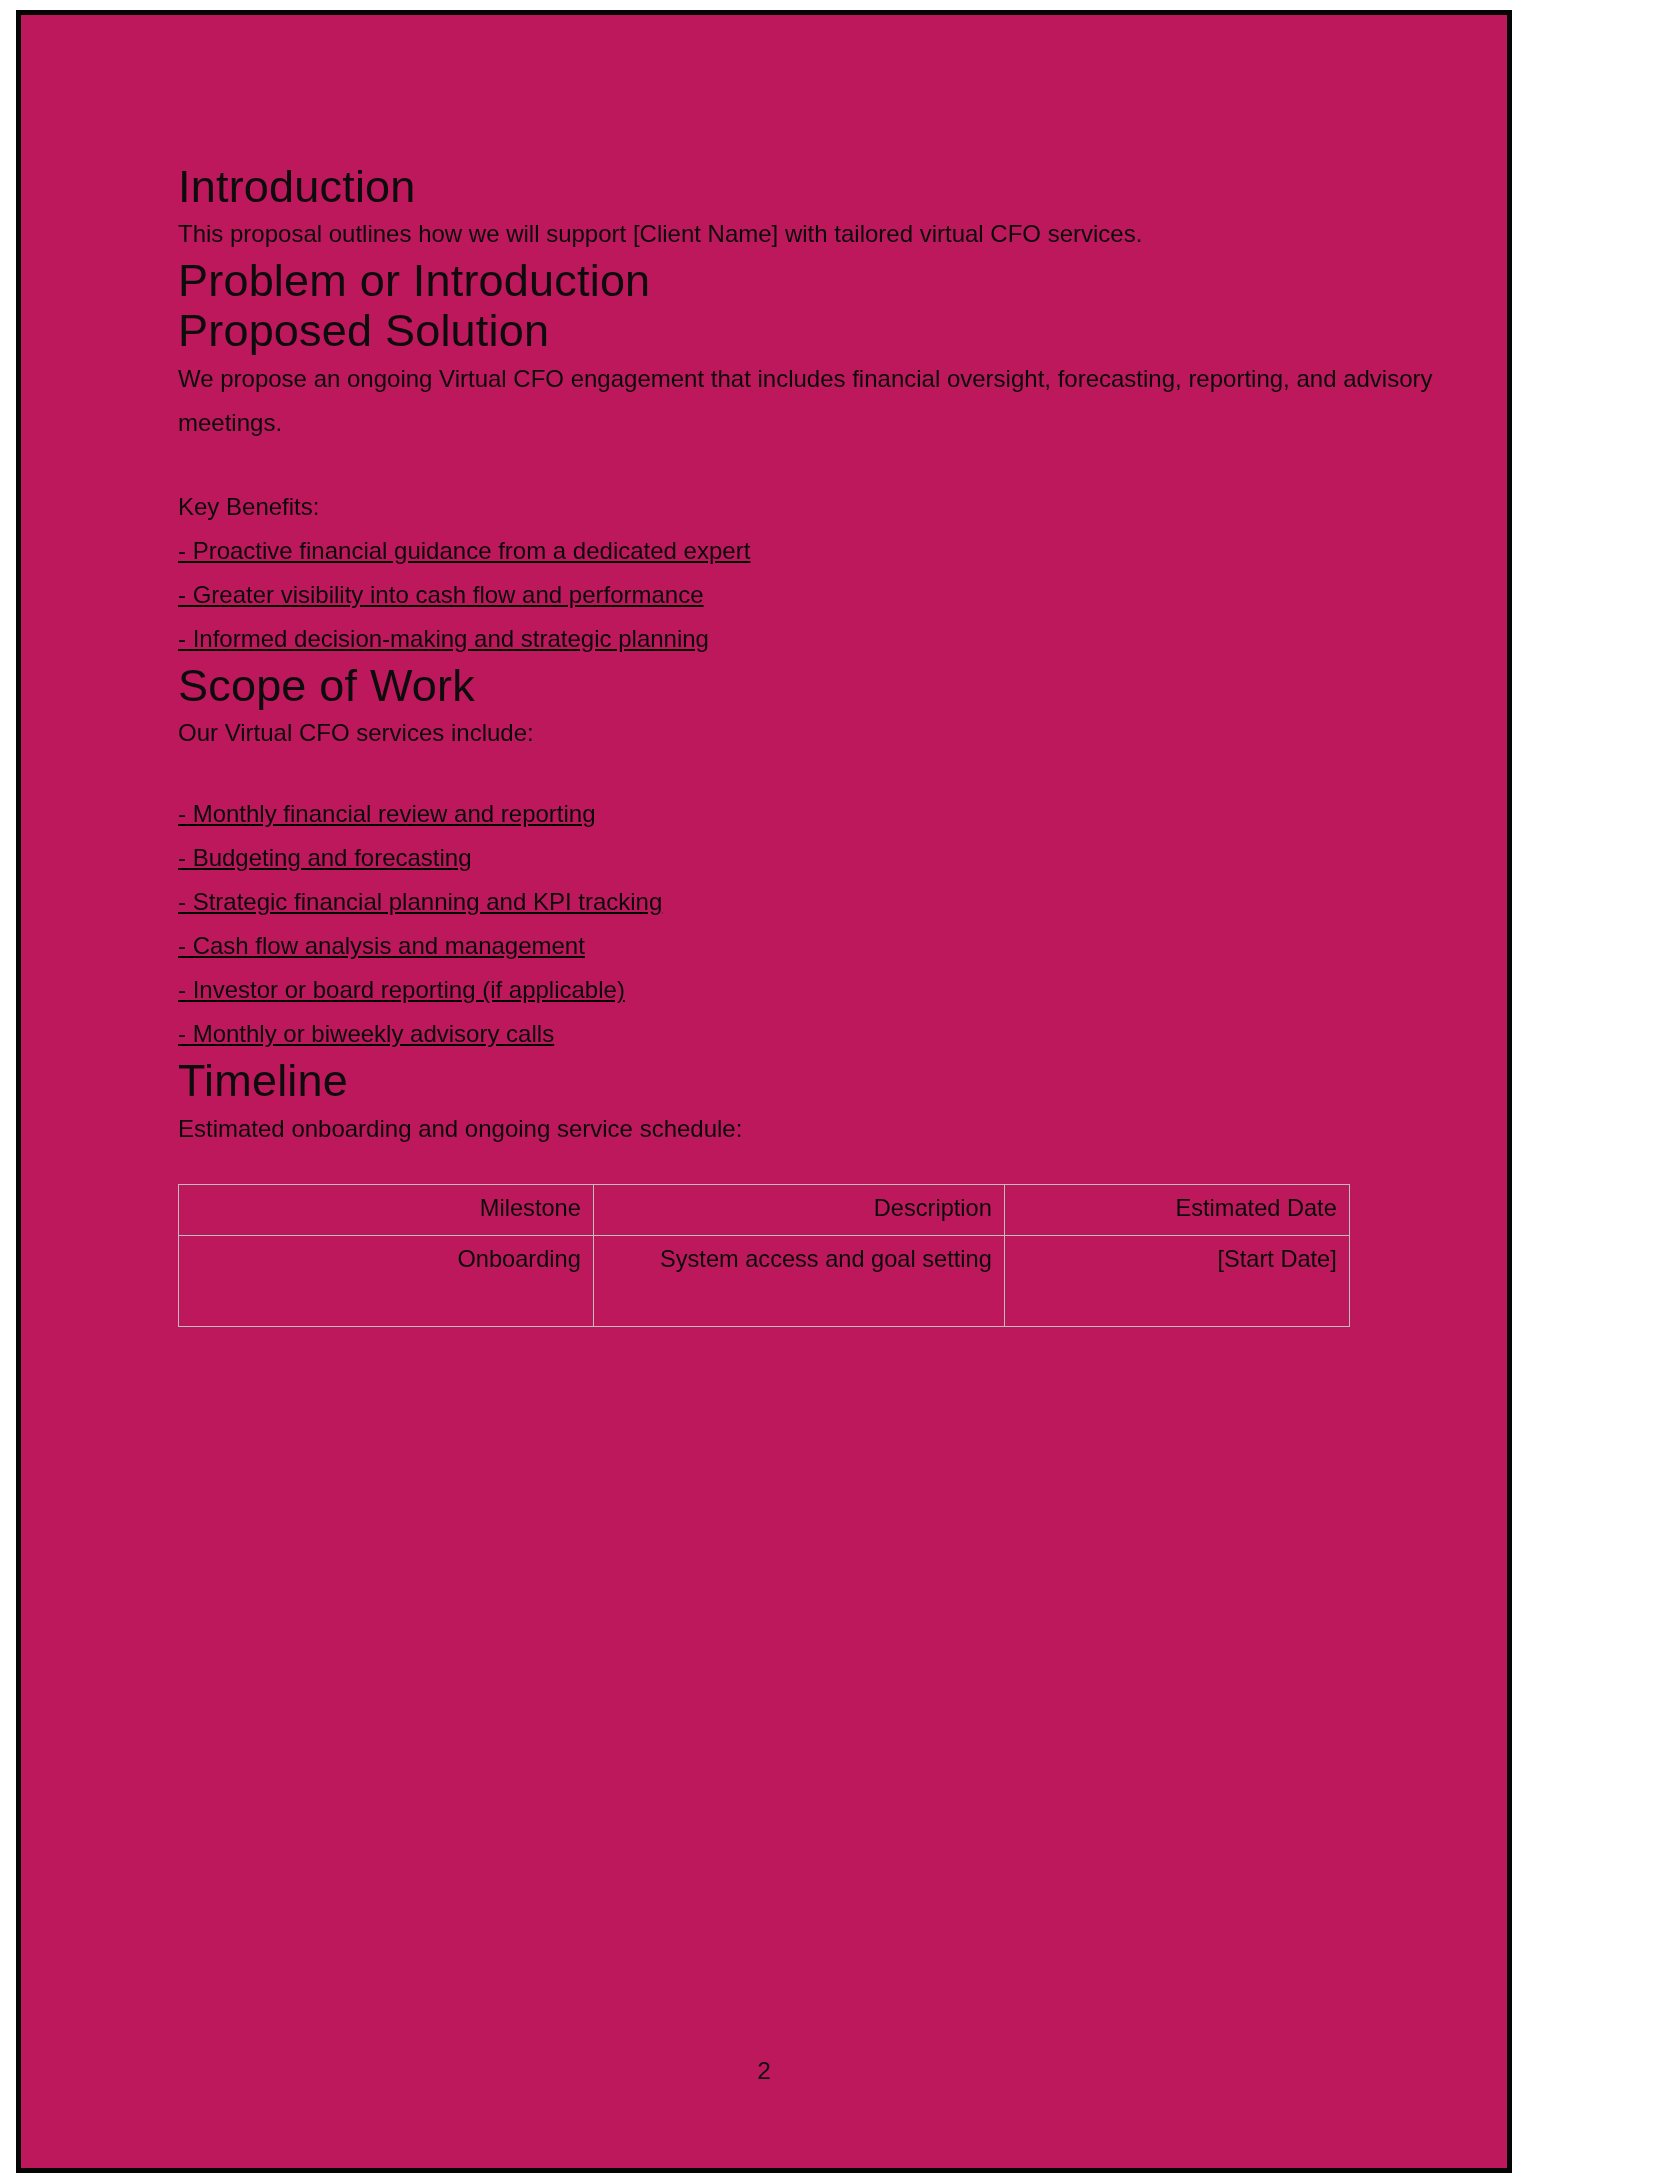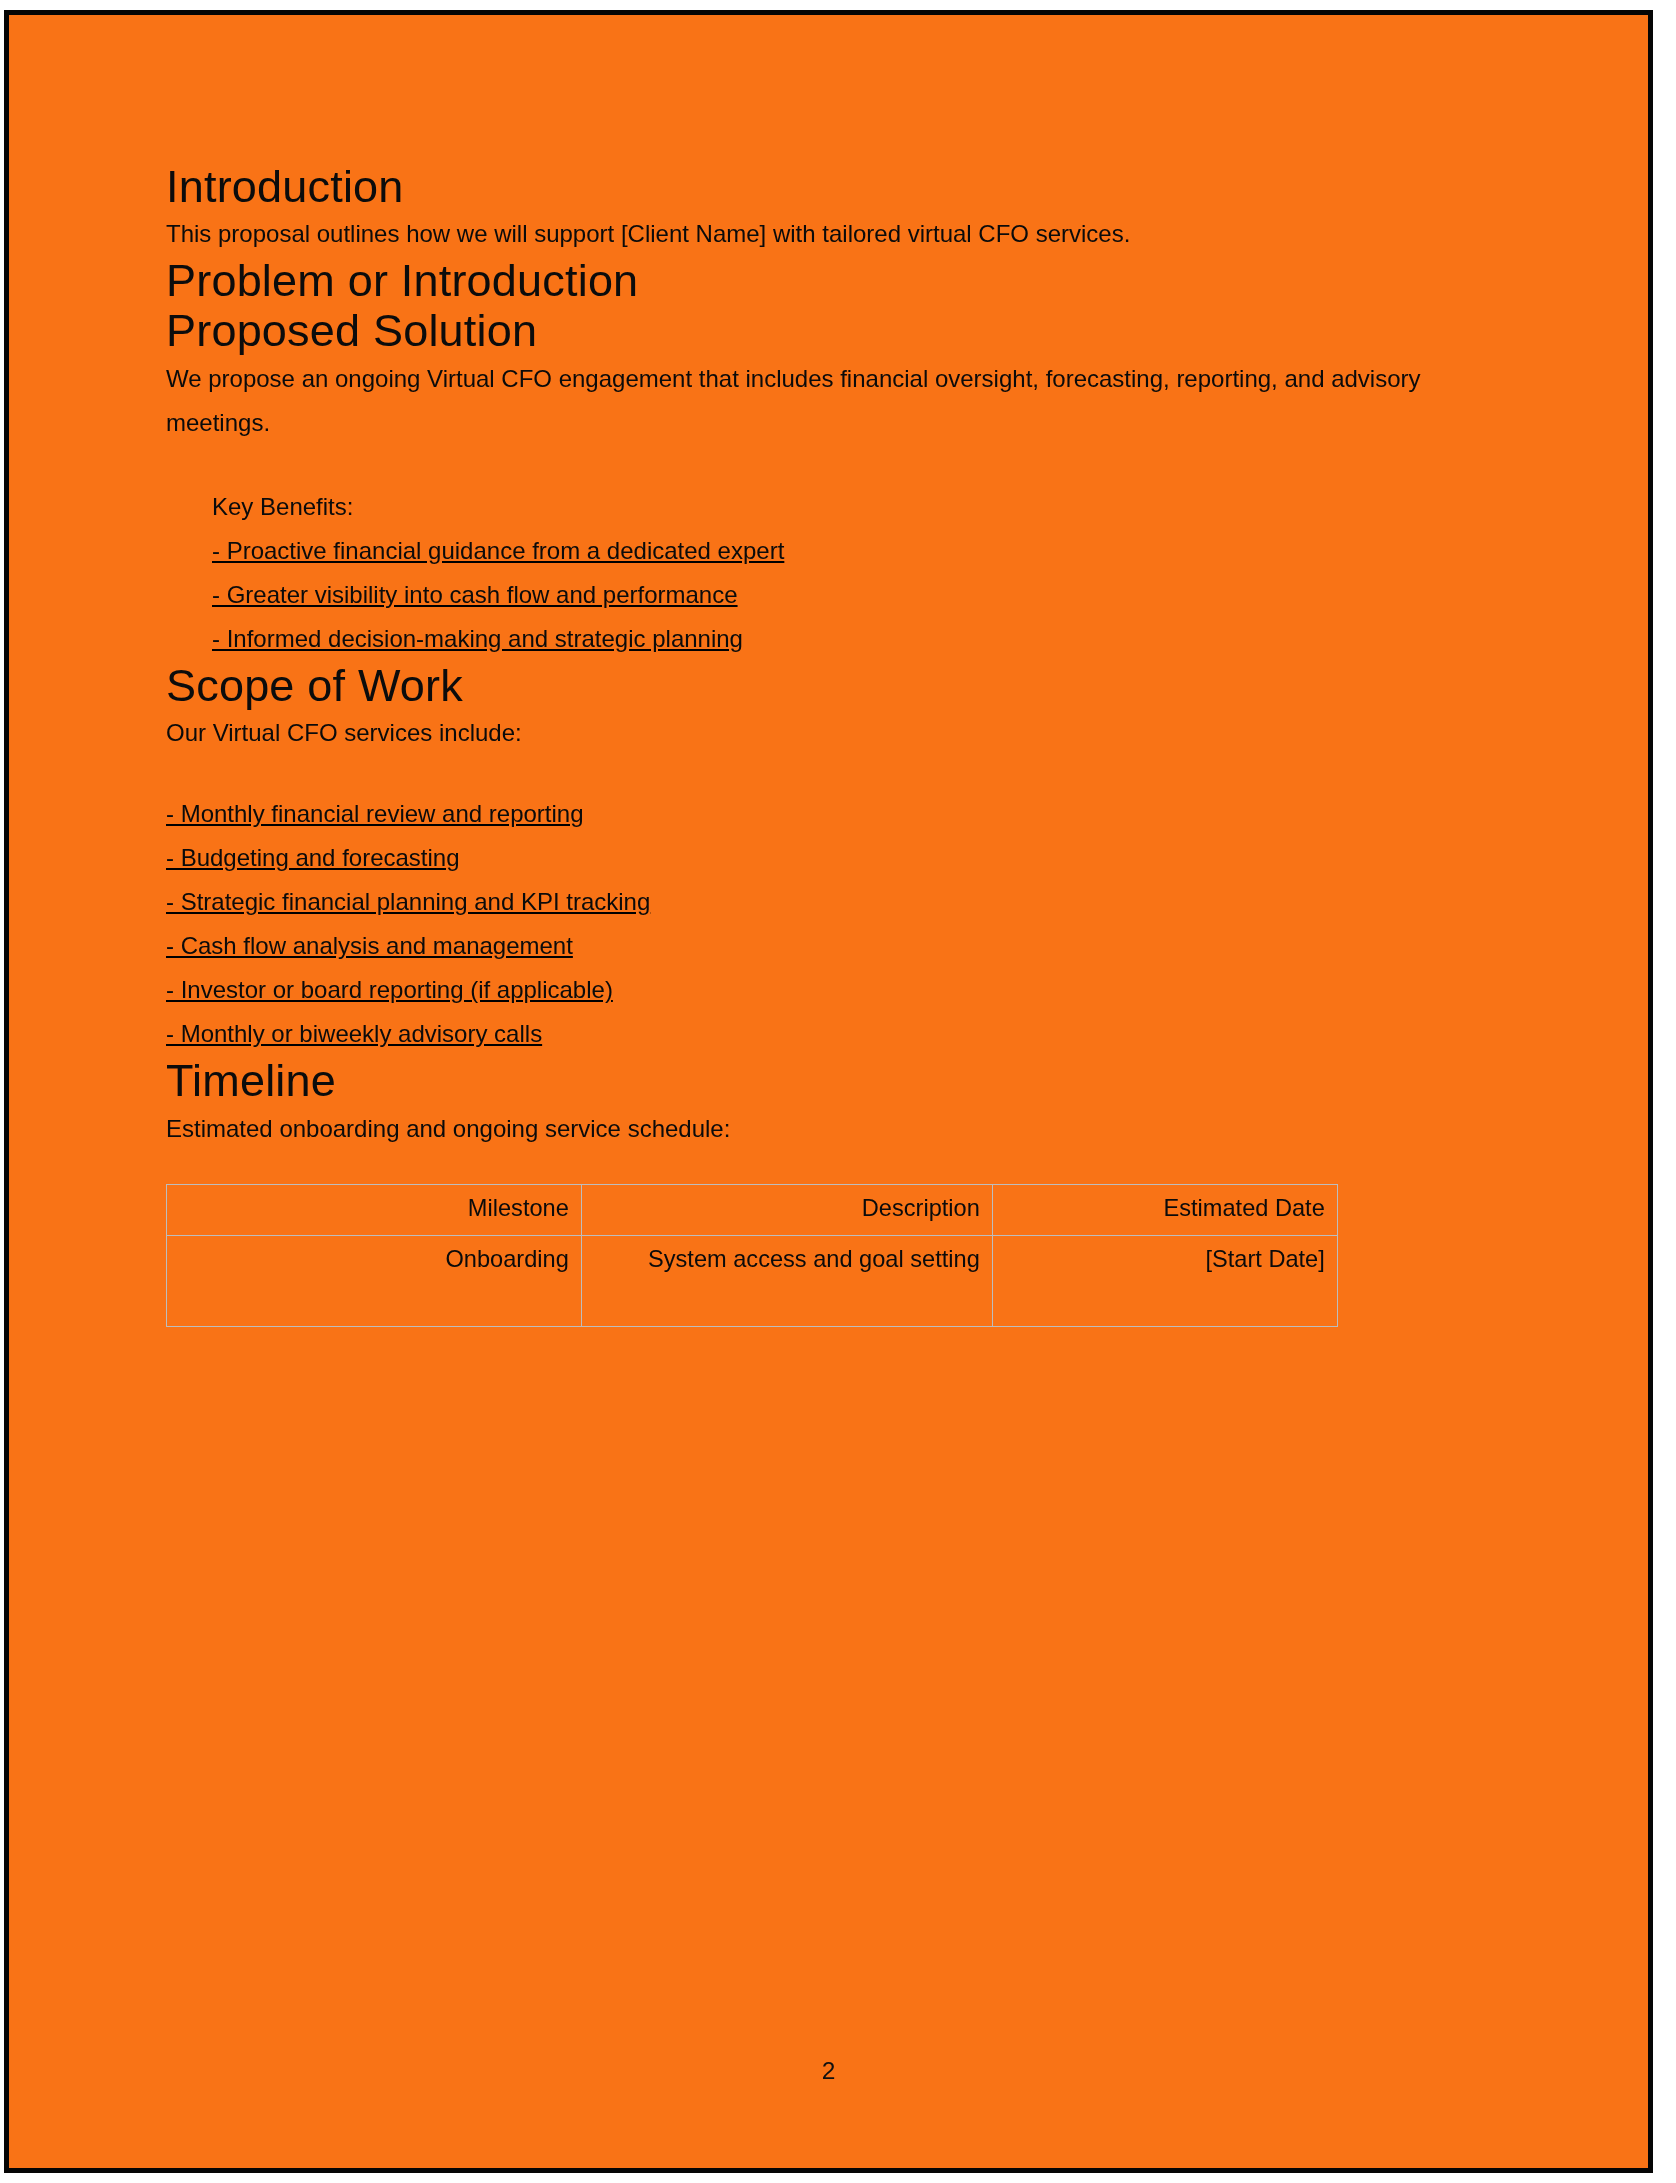--- a/index.html
+++ b/index.html
@@ -14,27 +14,27 @@
   .page-frame {
     position: relative;
     width: 1677px;
     height: 2184px;
     box-sizing: border-box;
     background: #ffffff;
     overflow: hidden;
   }
   .page-border {
     position: absolute;
-    left: 4px;
+    left: 16px;
     top: 9.6px;
-    width: 1649px;
+    width: 1496px;
     height: 2163px;
     box-sizing: border-box;
     border: 5.2px solid #050505;
-    background: #f97316;
+    background: #be185d;
   }
   .page-inner {
     position: absolute;
     left: 0;
     top: 0;
     width: 100%;
     height: 100%;
     box-sizing: border-box;
     padding: 0;
   }
@@ -72,21 +72,21 @@
     margin: 0;
     padding: 0;
     list-style: none;
     text-decoration: underline;
   }
   .list-block li {
     font-size: 24px;
     line-height: 44px;
     color: #0b0b0b;
   }
-  .list-gap-top { margin-top: 40px; margin-left: 46px; }
+  .list-gap-top { margin-top: 40px; }
   .scope-list { margin-top: 37px; }
 
   table.timeline-table {
     border-collapse: collapse;
     margin-top: 33px;
     width: 1170px;
     table-layout: fixed;
   }
   table.timeline-table th,
   table.timeline-table td {

